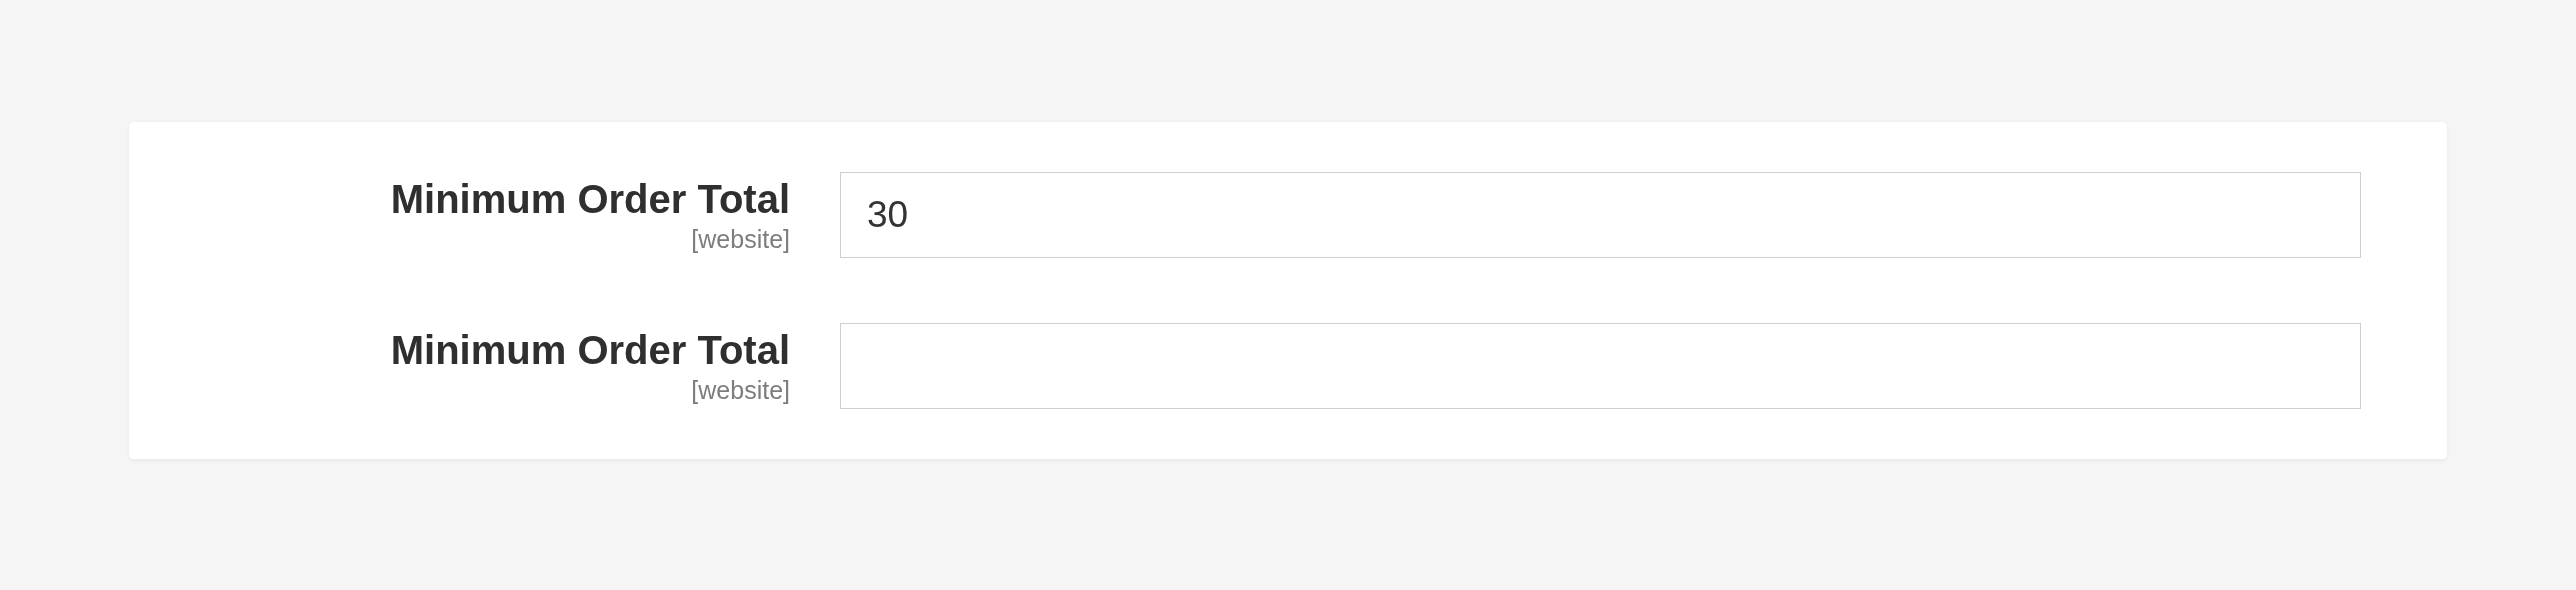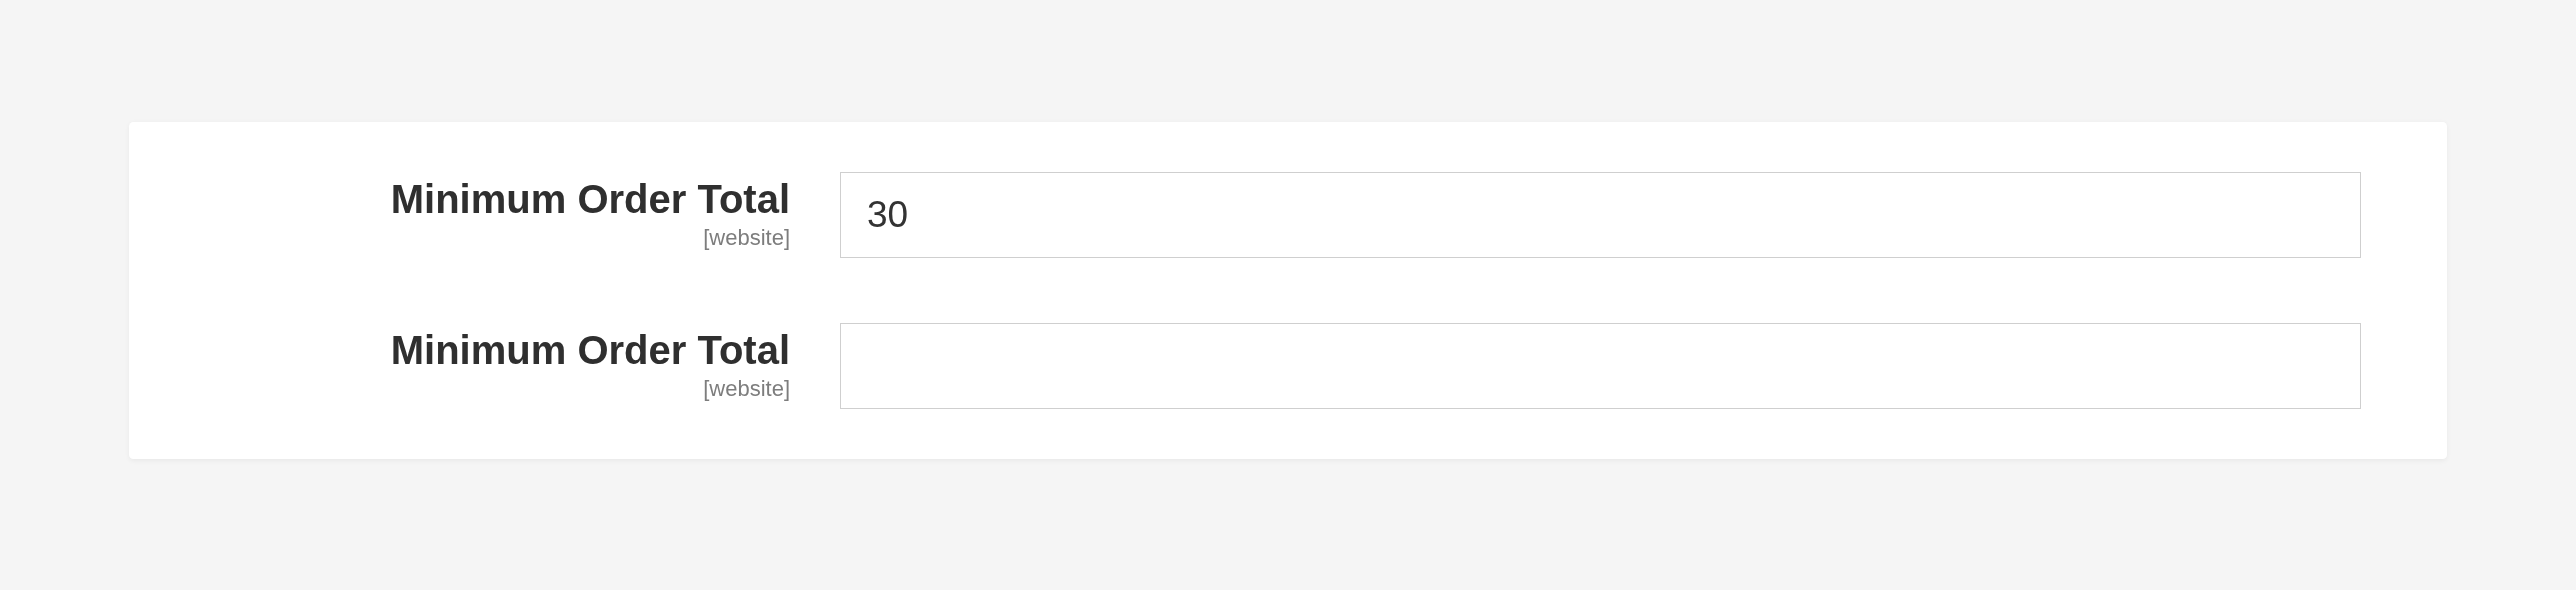--- a/index.html
+++ b/index.html
@@ -43,21 +43,21 @@
   }
 
   .field-label {
     font-size: 40px;
     font-weight: 600;
     color: #2f2f2f;
     line-height: 1.15;
   }
 
   .scope-hint {
-    font-size: 22px;
+    font-size: 25px;
     font-weight: 400;
     color: #7d7d7d;
     margin-top: 2.9px;
   }
 
   .input-col {
     flex: 1 1 auto;
   }
 
   input.text-input {

